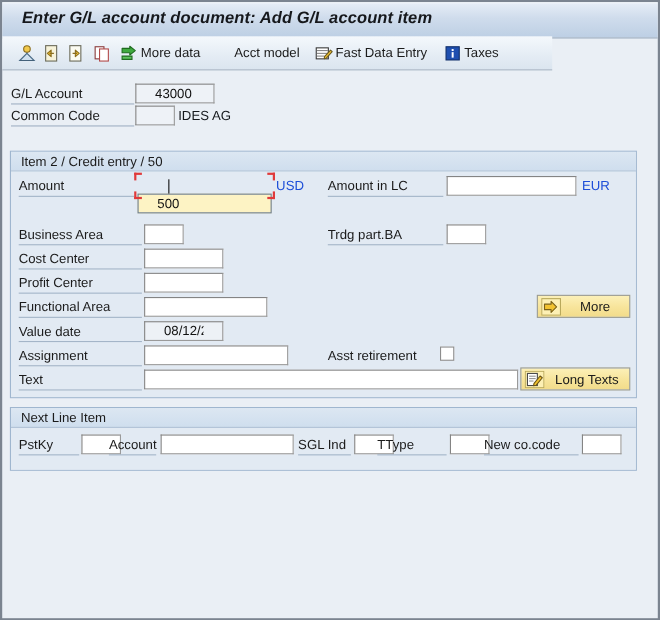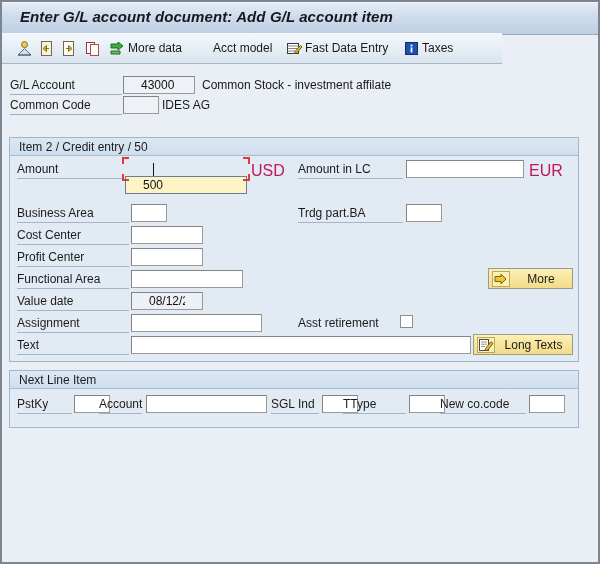--- a/index.html
+++ b/index.html
@@ -181,22 +181,22 @@
     color: #1b1b1b;
     white-space: nowrap;
   }
   .f-ul {
     position: absolute;
     height: 1px;
     background: #a4b5c8;
   }
   .unit {
     position: absolute;
-    font-size: 16px;
-    color: #be185d;
+    font-size: 12px;
+    color: #1d4ed8;
     white-space: nowrap;
   }
 
   
   .cbox {
     position: absolute;
     width: 13px;
     height: 13px;
     box-sizing: border-box;
     background: #ffffff;
@@ -312,21 +312,20 @@
           <rect x="7.6" y="7.4" width="1.8" height="5" fill="#ffffff"></rect>
         </svg>
       </span>
       <span class="tb-label">Taxes</span>
     </div>
   </div>
 
   <div class="hdr-label" style="left:8px; top:76px;">G/L Account</div>
   <div class="hdr-underline" style="left:8px; top:92px; width:112px;"></div>
   <input class="inp ro" style="left: 121px; top: 74px; width: 72px; height: 18px;" readonly="" value="43000">
-  <div class="desc-text" style="left:200px; top:76px;">Common Stock - investment affilate</div>
 
   <div class="hdr-label" style="left:8px; top:96px;">Common Code</div>
   <div class="hdr-underline" style="left:8px; top:112px; width:112px;"></div>
   <input class="inp ro" style="left: 121px; top: 94px; width: 33px; height: 18px;" readonly="" value="1000">
   <div class="desc-text" style="left:160px; top:96px;">IDES AG</div>
 
   <div class="groupbox" style="left:7px; top:135px; width:570px; height:225px;">
     <div class="gb-title">
       <span>Item 2 / Credit entry / 50</span>
     </div>

